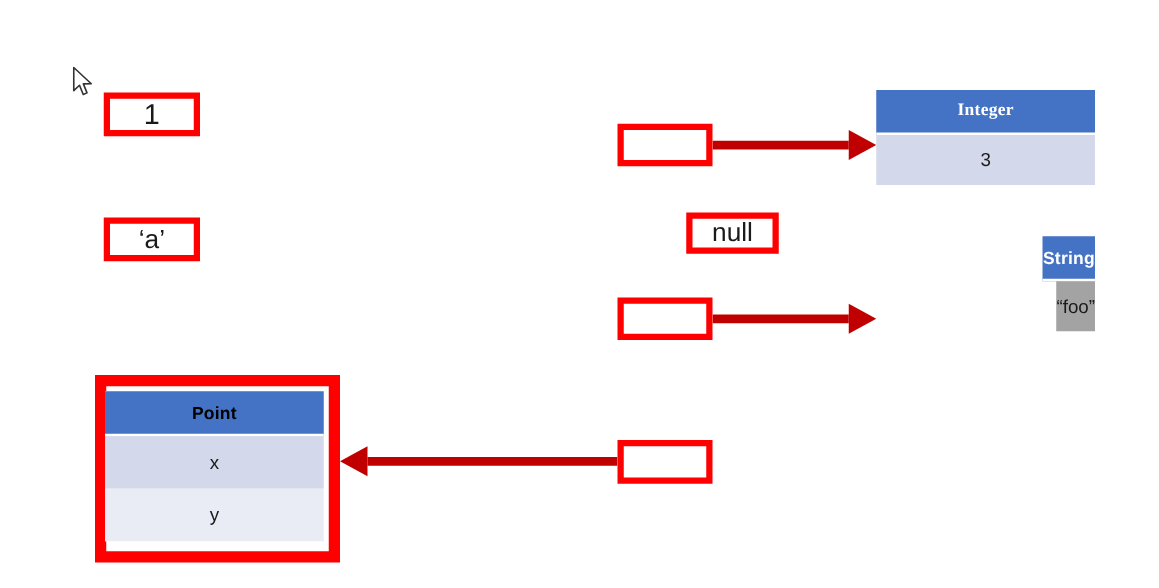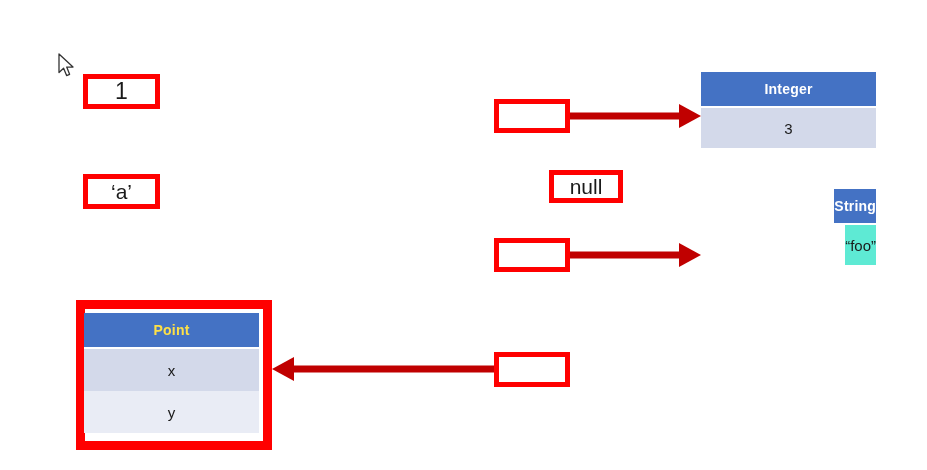--- a/index.html
+++ b/index.html
@@ -114,30 +114,30 @@
       <div class="value-box" style="left: 83px; top: 174px; width: 77px; height: 35px; border: 5px solid rgb(255, 0, 0); font-size: 21px; color: rgb(26, 26, 26);">
         <span>‘a’</span>
       </div>
       <div class="value-box" style="left: 549px; top: 170px; width: 74px; height: 33px; border: 5px solid rgb(255, 0, 0); font-size: 21px; color: rgb(26, 26, 26); justify-content: center;">
         <span>null</span>
       </div>
       <div class="value-box" style="left: 494px; top: 99px; width: 76px; height: 34px; border: 5px solid rgb(255, 0, 0); color: rgb(26, 26, 26);"></div>
       <div class="value-box" style="left: 494px; top: 238px; width: 76px; height: 34px; border: 5px solid rgb(255, 0, 0); color: rgb(26, 26, 26);"></div>
       <div class="value-box" style="left: 494px; top: 352px; width: 76px; height: 35px; border: 5px solid rgb(255, 0, 0); color: rgb(26, 26, 26);"></div>
       <div class="obj-table" style="left: 701px; top: 72px; width: 175px;">
-        <div class="obj-header" style="height: 36px; background: rgb(68, 114, 196); color: rgb(255, 255, 255);">Integer</div>
+        <div class="obj-header" style="height: 36px; background: rgb(68, 114, 196); color: rgb(255, 255, 255); font-family: Liberation Serif, serif;">Integer</div>
         <div class="obj-row shade-dark" style="height: 40px; background: rgb(211, 217, 234);">3</div>
       </div>
       <div class="obj-table" style="left: 701px; top: 189px; width: 175px; align-items: flex-end;">
         <div class="obj-header" style="height: 36px; background: rgb(68, 114, 196); color: rgb(255, 255, 255);">String</div>
-        <div class="obj-row shade-dark" style="height: 40px; background: #5eead4;">“foo”</div>
+        <div class="obj-row shade-dark" style="height: 40px; background: #a3a3a3;">“foo”</div>
       </div>
       <div class="highlight-wrap" style="left: 76px; top: 300px; width: 196px; height: 150px; border: 9px solid rgb(255, 0, 0);"></div>
       <div class="obj-table" style="left: 84px; top: 313px; width: 175px;">
-        <div class="obj-header" style="height: 36px; background: rgb(68, 114, 196); color: #fde047; text-align: center;">Point</div>
+        <div class="obj-header" style="height: 36px; background: rgb(68, 114, 196); color: #000000; text-align: center;">Point</div>
         <div class="obj-row shade-dark" style="height: 42px; background: rgb(211, 217, 234);">x</div>
         <div class="obj-row shade-light" style="height: 42px; background: rgb(233, 236, 245);">y</div>
       </div>
     </div>
 
   <svg id="cursor" width="20" height="26" viewBox="0 0 20 26" xmlns="http://www.w3.org/2000/svg" style="left: 58px; top: 53px;">
     <path d="M1,1 L1,19.5 L5.6,15.2 L8.6,22.6 L11.6,21.3 L8.7,14.1 L15,14.0 Z" fill="#ffffff" stroke="#333333" stroke-width="1.3" stroke-linejoin="round"></path>
   </svg>
 
 </div>

